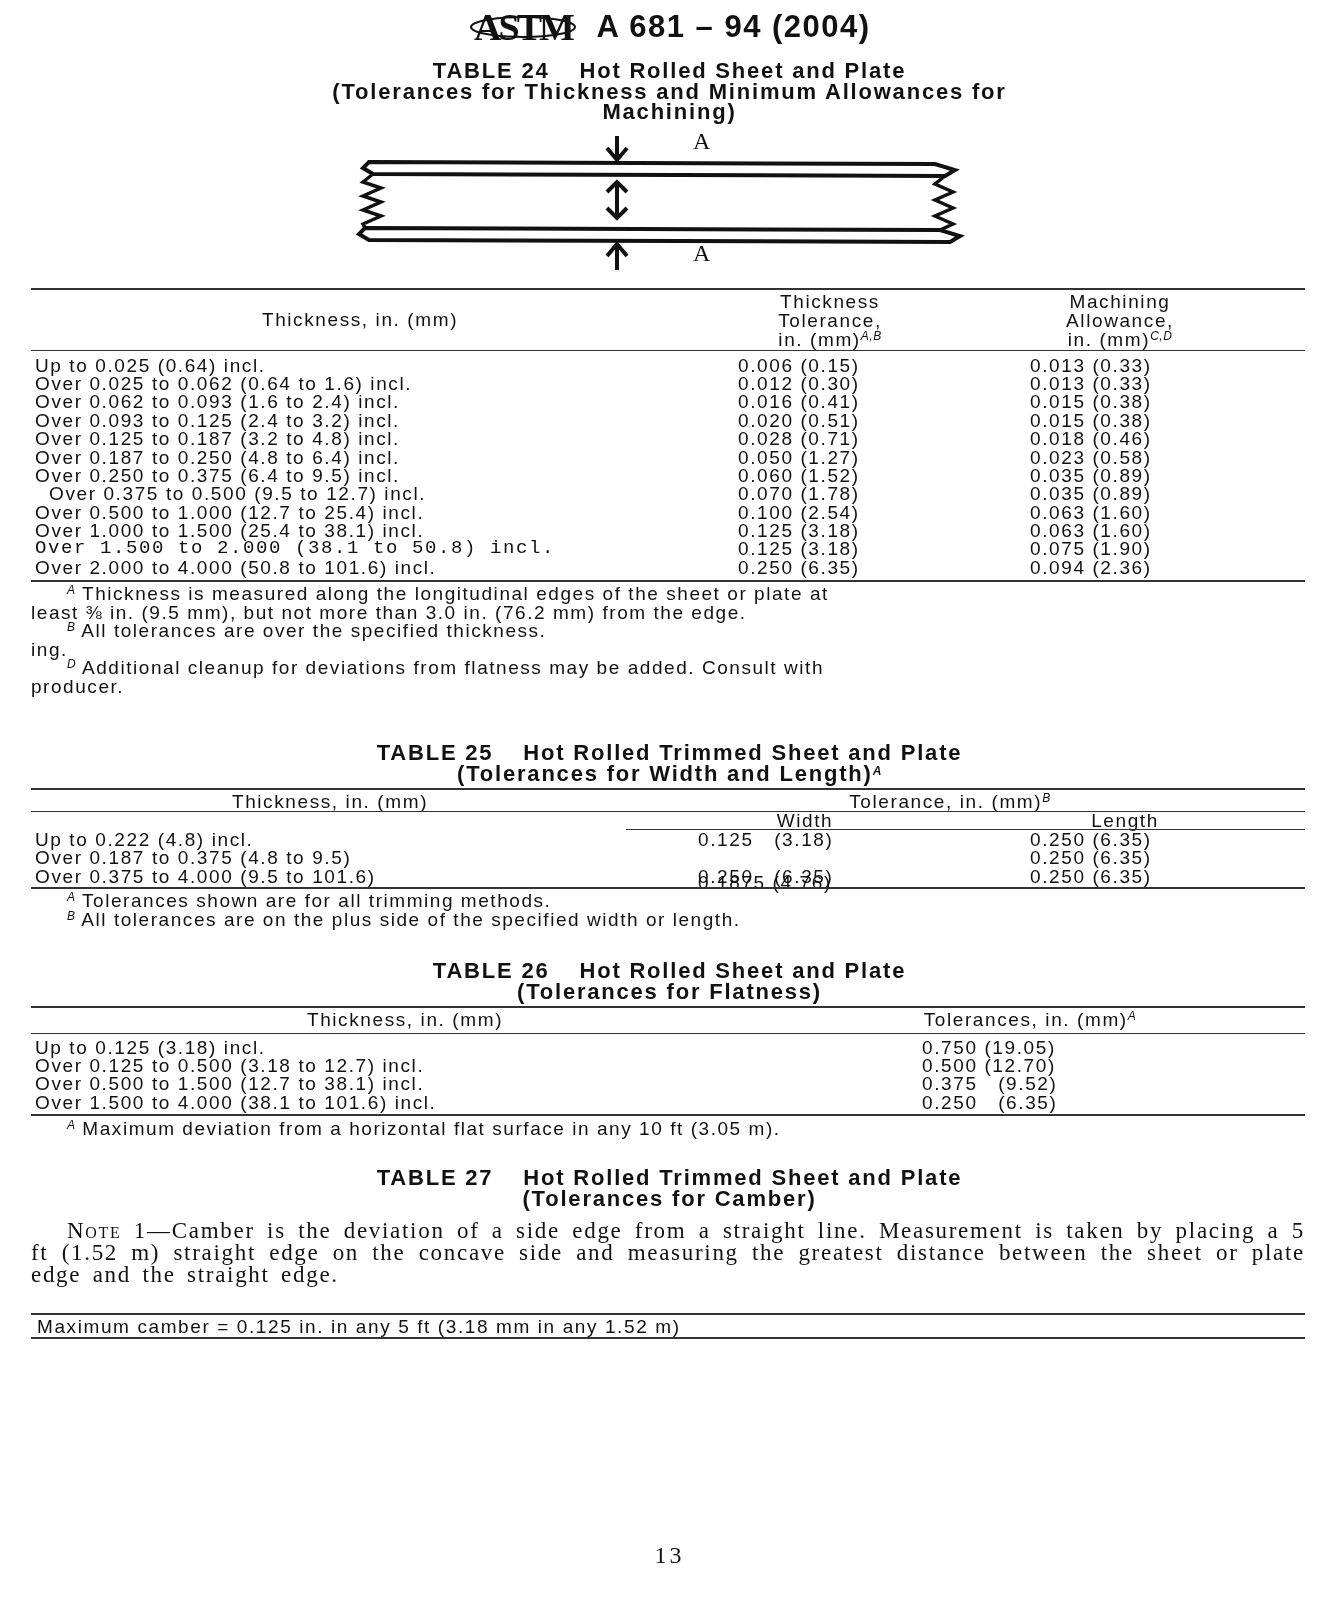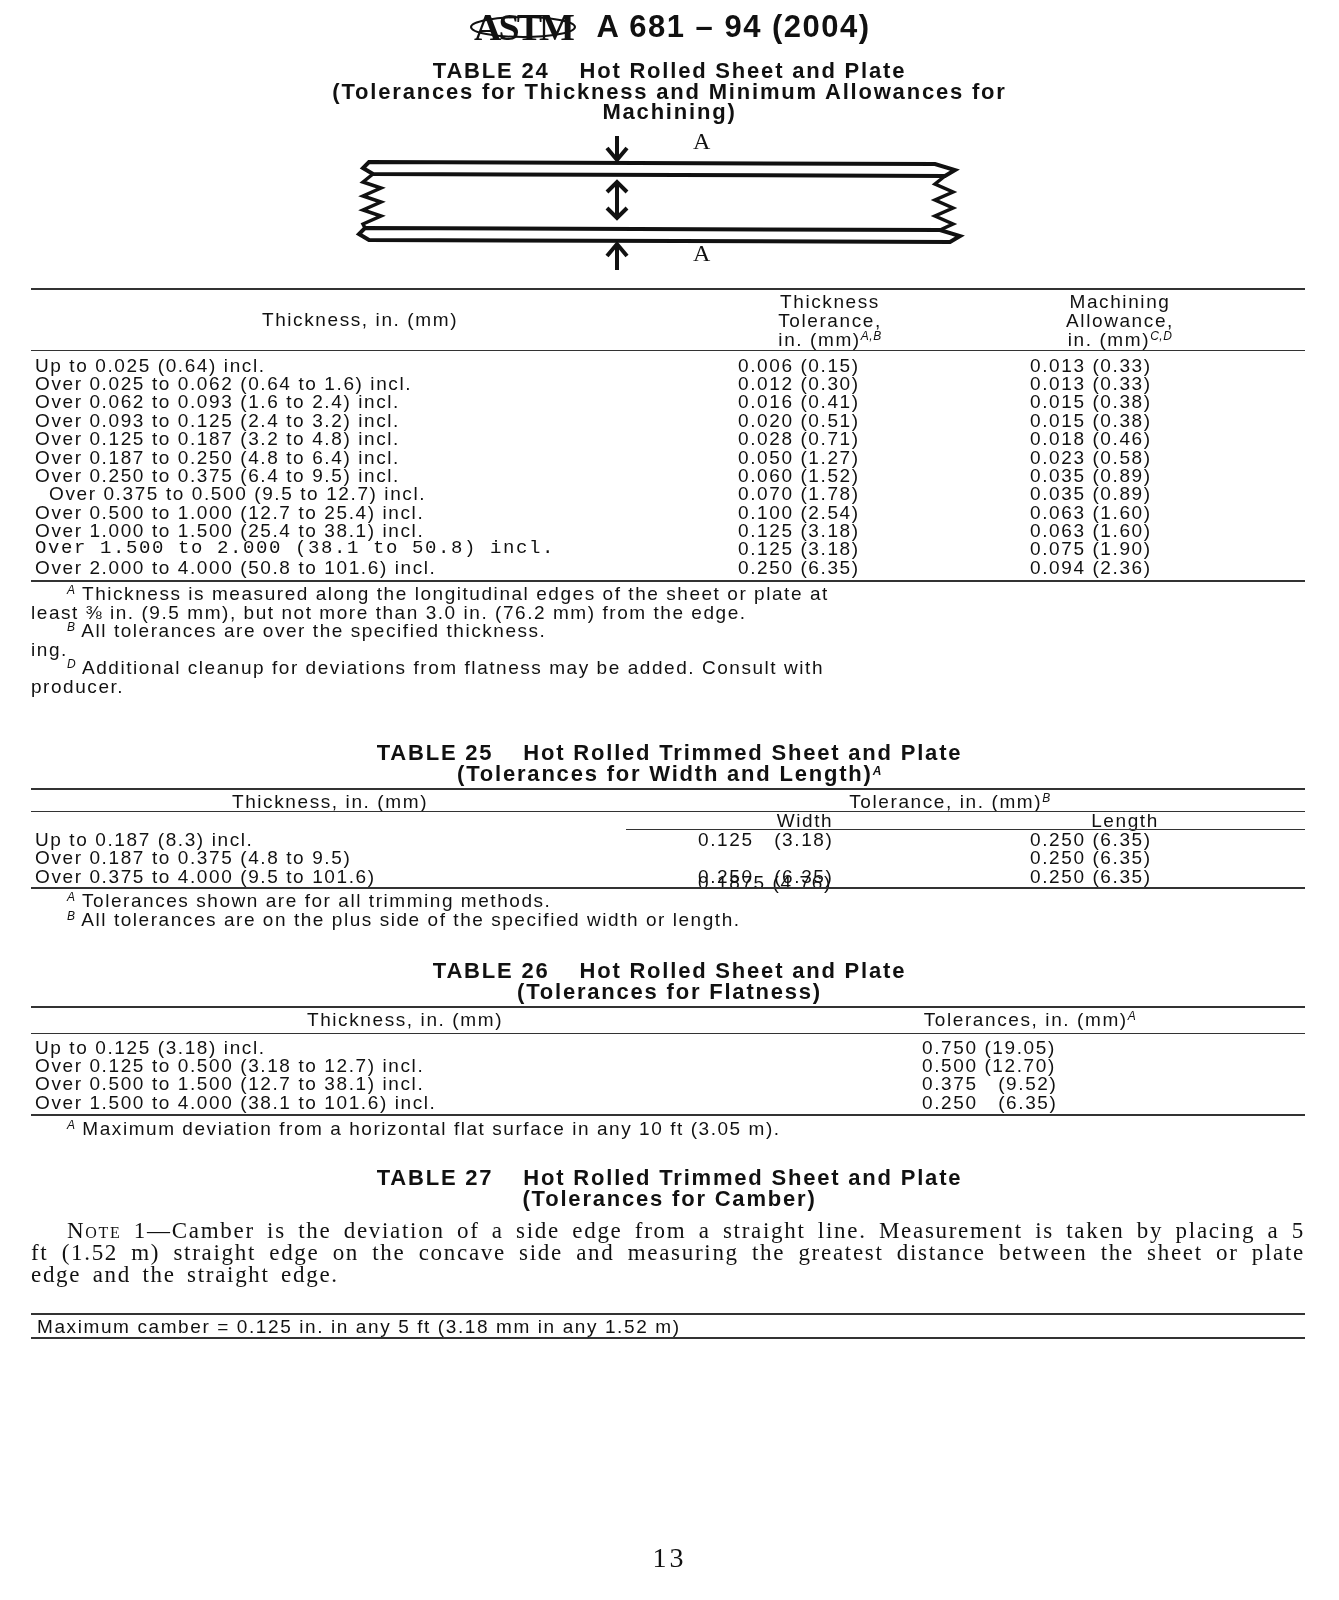--- a/index.html
+++ b/index.html
@@ -30,21 +30,21 @@
   .fn { position: absolute; left: 31px; width: 1274px; font-size: 19px; letter-spacing: 1.55px; line-height: 18.5px; text-align: justify; text-align-last: left; }
   .fn .ind { padding-left: 36px; }
   .note {
     position: absolute; left: 31px; width: 1274px; top: 1220px;
     font-family: "Liberation Serif", serif; font-size: 23px; line-height: 22px;
     letter-spacing: 1.7px; text-align: justify; word-spacing: 4px;
   }
   .note .sc { font-variant: small-caps; }
   .pageno {
     position: absolute; top: 1542px; left: 0; width: 1339px; text-align: center;
-    font-family: "Liberation Serif", serif; font-size: 28px; letter-spacing: 3px;
+    font-family: "Liberation Serif", serif; font-size: 24px; letter-spacing: 3px;
   }
 </style>
 </head>
 <body>
 
 <div class="header">
   <svg class="logo" viewBox="0 0 110 46">
     <ellipse cx="55" cy="23" rx="52" ry="10" fill="none" stroke="#111" stroke-width="2"></ellipse>
     <text x="55" y="36" text-anchor="middle" font-family="Liberation Serif, serif" font-weight="bold" font-size="38" fill="#111" letter-spacing="-3">ASTM</text>
   </svg>
@@ -130,21 +130,21 @@
 </div>
 <div class="ttitle" style="top:763px;"><span>(Tolerances for Width and Length)</span><sup>A</sup></div>
 <div class="rule" style="top:788px; height:2px;"></div>
 <div class="hdr" style="left:160px; top:792px; width:340px;">Thickness, in. (mm)</div>
 <div class="hdr" style="left:760px; top:792px; width:380px;"><span>Tolerance, in. (mm)</span><sup>B</sup></div>
 <div class="rule" style="top:811px; height:1px;"></div>
 <div class="hdr" style="left:690px; top:811px; width:230px;">Width</div>
 <div class="hdr" style="left:1010px; top:811px; width:230px;">Length</div>
 <div style="position:absolute; left:626px; top:829px; width:679px; height:1px; background:#333;"></div>
 <div>
-  <div class="row" style="top:830px;"><span class="cell" style="left:35px;">Up to 0.187 (8.3) incl.</span><span class="cell" style="left:698px;">0.125   (3.18)</span><span class="cell" style="left:1030px;">0.250 (6.35)</span></div>
+  <div class="row" style="top:830px;"><span class="cell" style="left:35px;">Up to 0.222 (4.8) incl.</span><span class="cell" style="left:698px;">0.125   (3.18)</span><span class="cell" style="left:1030px;">0.250 (6.35)</span></div>
   <div class="row" style="top:848px;"><span class="cell" style="left:35px;">Over 0.187 to 0.375 (4.8 to 9.5)</span><span class="cell" style="left:698px;margin-top:25px;">0.1875 (4.76)</span><span class="cell" style="left:1030px;">0.250 (6.35)</span></div>
   <div class="row" style="top:867px;"><span class="cell" style="left:35px;text-align:right;">Over 0.375 to 4.000 (9.5 to 101.6)</span><span class="cell" style="left:698px;">0.250   (6.35)</span><span class="cell" style="left:1030px;">0.250 (6.35)</span></div>
 </div>
 <div class="rule" style="top:887px; height:2px;"></div>
 <div class="fn" style="top:892px;">
   <div class="ind"><sup>A</sup> <span>Tolerances shown are for all trimming methods.</span></div>
   <div class="ind"><sup>B</sup> <span>All tolerances are on the plus side of the specified width or length.</span></div>
 </div>
 
 <div class="ttitle" style="top:960px;">

